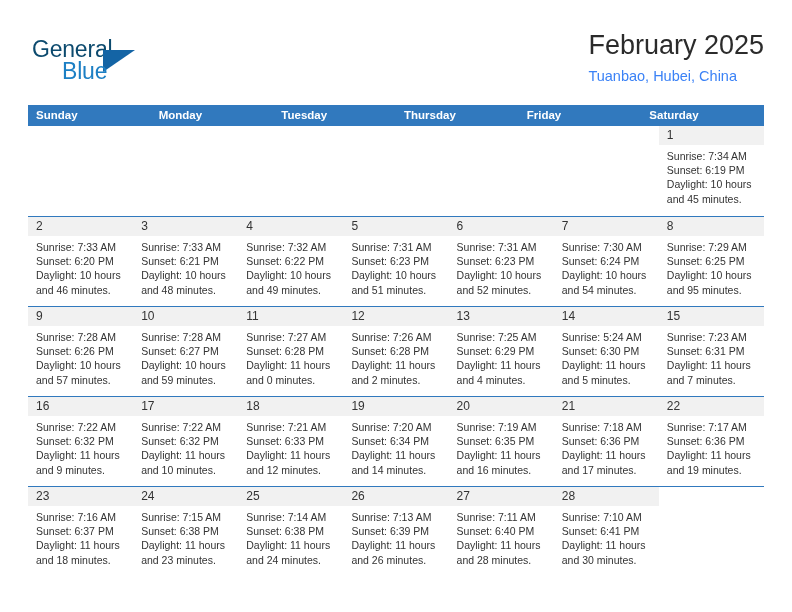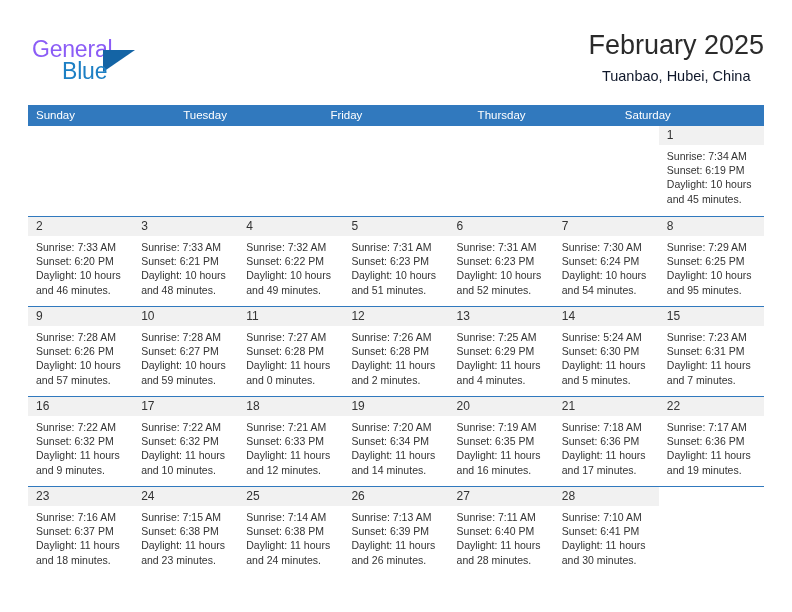--- a/index.html
+++ b/index.html
@@ -33,21 +33,21 @@
     left: 4px;
     top: 8px;
     width: 200px;
     height: 56px;
   }
   .brand-general {
     position: absolute;
     left: 0;
     top: 0;
     font-size: 23px;
-    color: #8b5cf6;
+    color: #0c4a6e;
     letter-spacing: -0.2px;
     font-family: "Liberation Sans", sans-serif;
   }
   .brand-blue {
     position: absolute;
     left: 30px;
     top: 22px;
     font-size: 23px;
     color: #1c7fc4;
     letter-spacing: -0.2px;
@@ -61,47 +61,48 @@
     width: 0;
     height: 0;
     border-left: 32px solid #1464a5;
     border-bottom: 22px solid transparent;
   }
 
   .title-block {
     position: absolute;
     right: 0;
     top: 0;
-    text-align: center;
+    text-align: left;
   }
   .cal-title {
     font-size: 27px;
     color: #2b2b2b;
     line-height: 34px;
     white-space: nowrap;
   }
   .cal-subtitle {
     font-size: 14.5px;
-    color: #0f172a;
+    color: #3b82f6;
     line-height: 22px;
     margin-top: 3px;
     white-space: nowrap;
   }
 
   
   .calendar {
     position: absolute;
     left: 28px;
     top: 105px;
     width: 736px;
   }
   .weekday-row {
     display: flex;
     background: #3179be;
     height: 21px;
+    font-weight: bold;
   }
   .weekday {
     flex: 1 1 0;
     color: #ffffff;
     font-size: 11.5px;
     line-height: 21px;
     padding-left: 8px;
     box-sizing: border-box;
     white-space: nowrap;
   }
@@ -161,23 +162,24 @@
     </div>
     <div class="title-block">
       <div class="cal-title">February 2025</div>
       <div class="cal-subtitle">Tuanbao, Hubei, China</div>
     </div>
   </div>
 
   <div class="calendar">
     <div class="weekday-row">
       <div class="weekday">Sunday</div>
+      <div class="weekday">Monday</div>
       <div class="weekday">Tuesday</div>
+      <div class="weekday">Thursday</div>
       <div class="weekday">Friday</div>
-      <div class="weekday">Thursday</div>
       <div class="weekday">Saturday</div>
     </div>
     <div id="weeks-container">
         <div class="week-row first">
           <div class="empty-cell"></div>
           <div class="empty-cell"></div>
           <div class="empty-cell"></div>
           <div class="empty-cell"></div>
           <div class="empty-cell"></div>
           <div class="empty-cell"></div>

